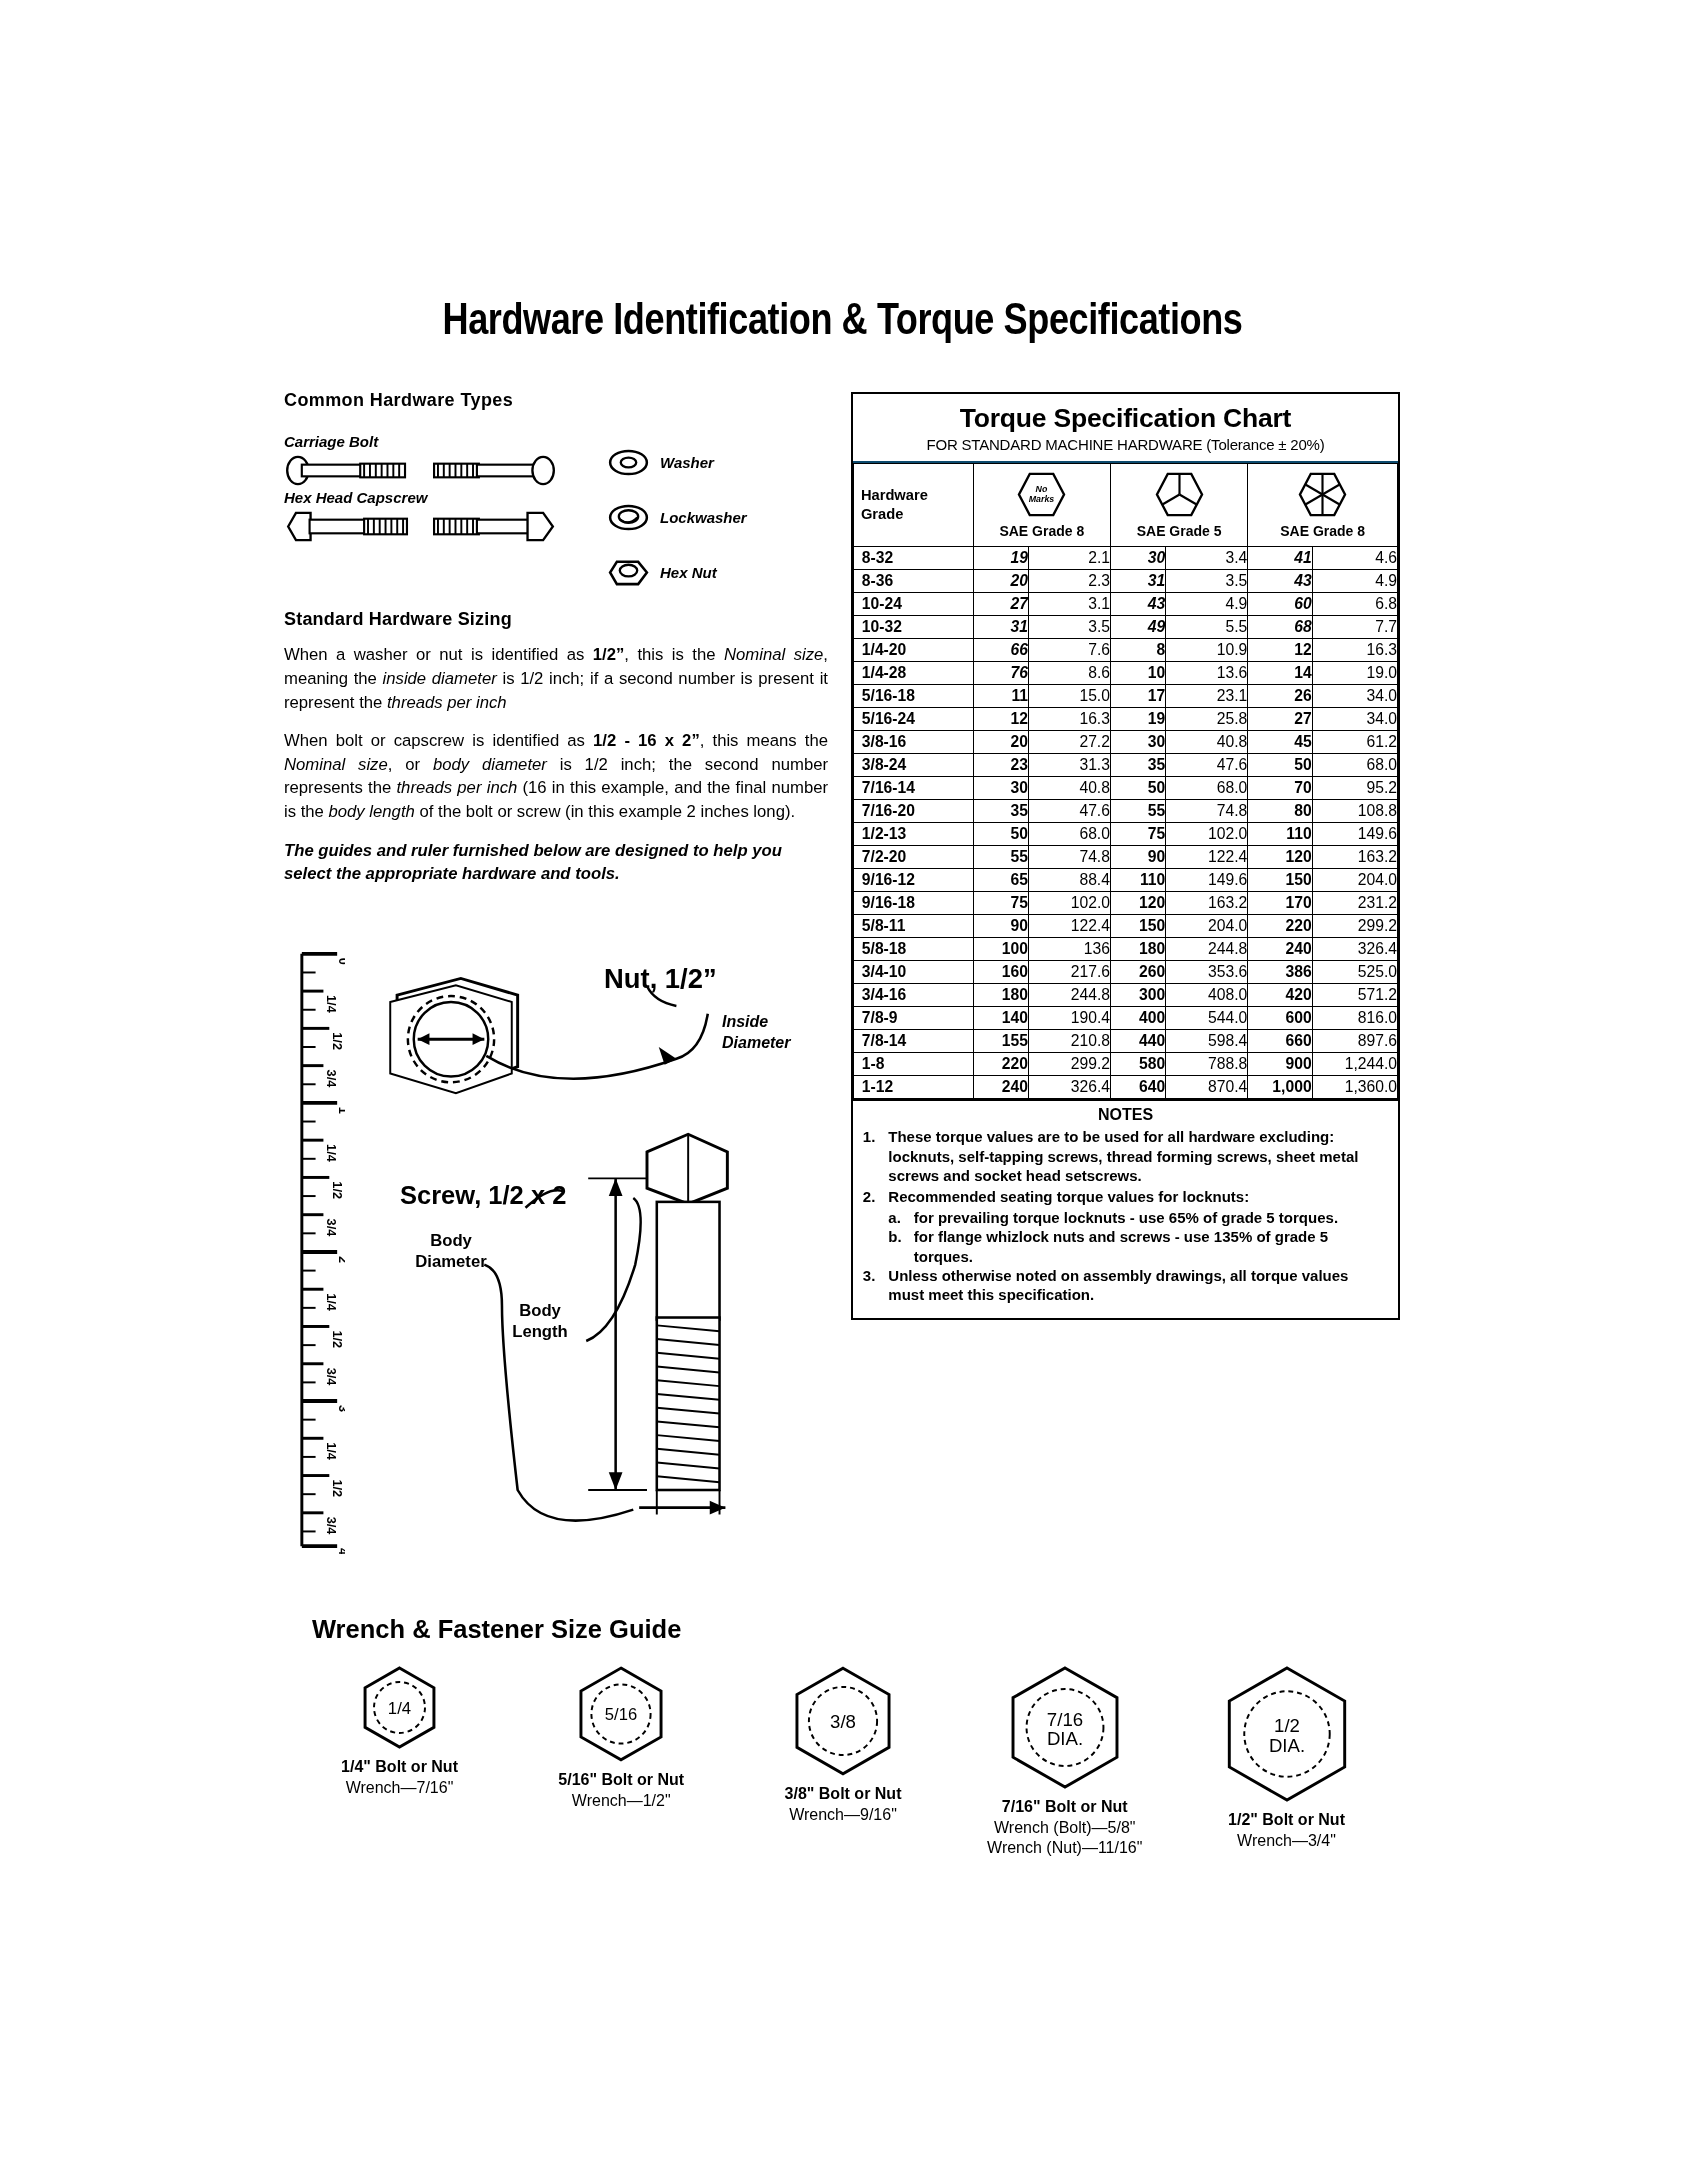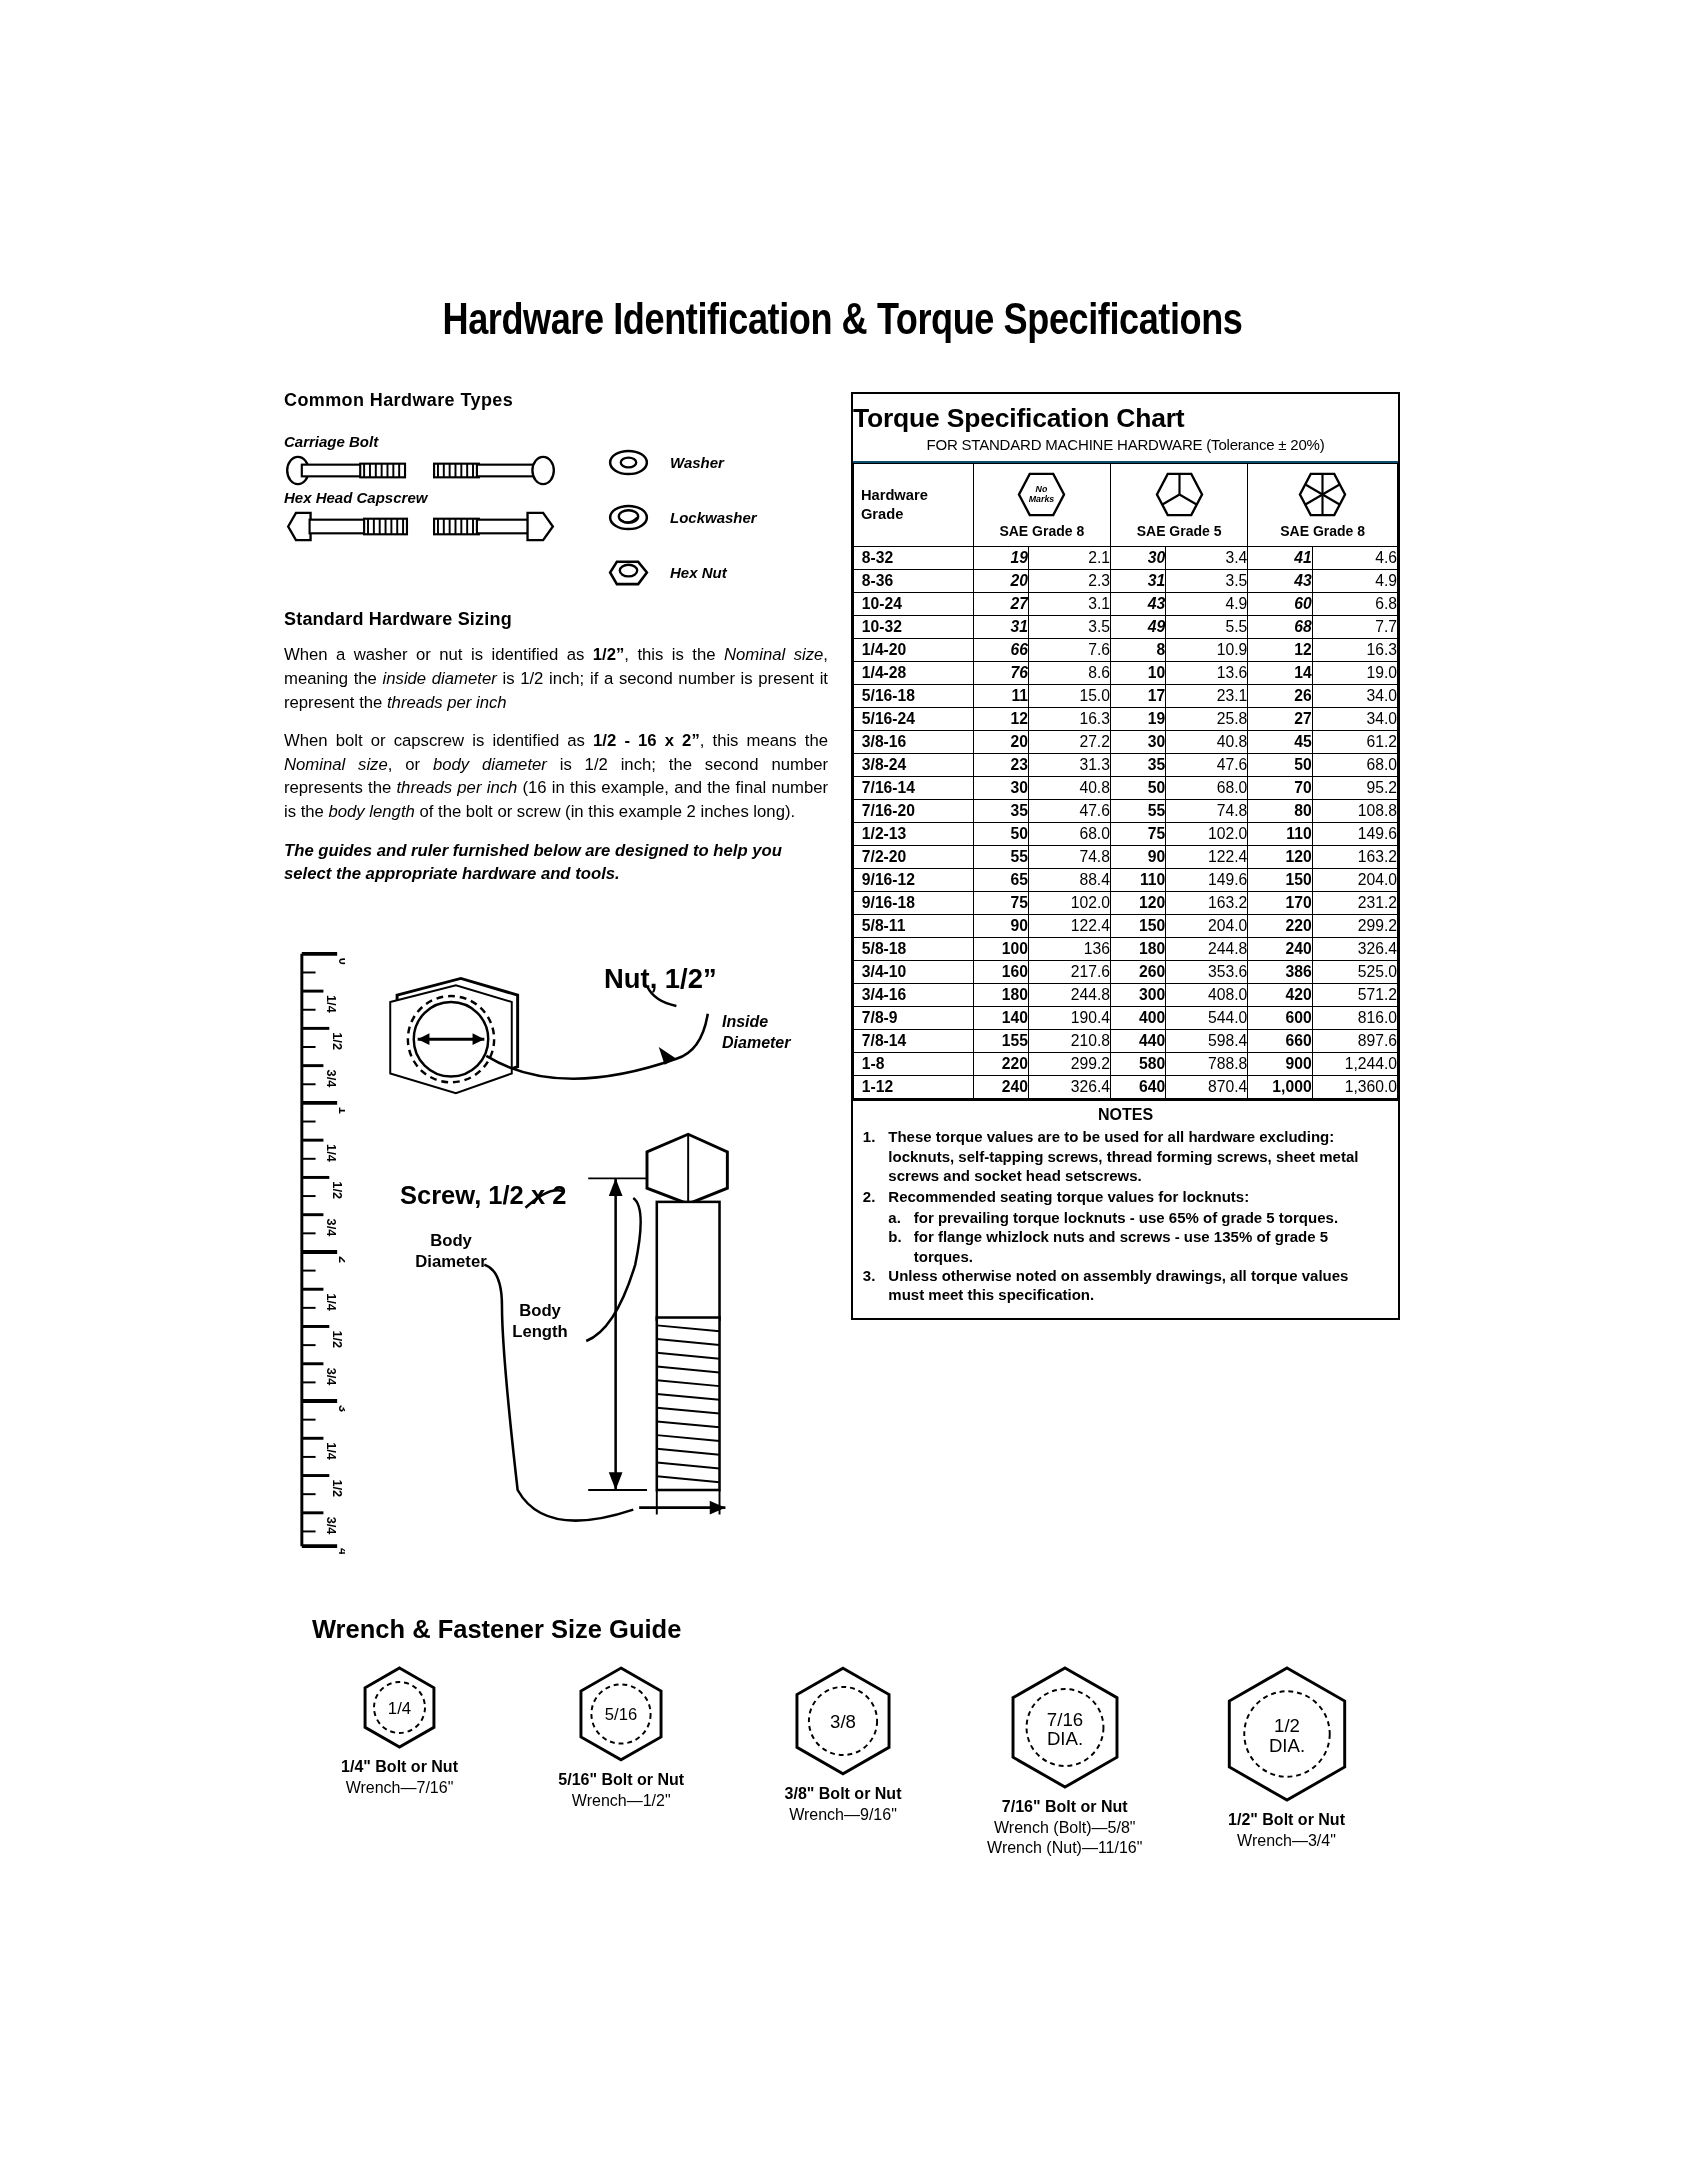--- a/index.html
+++ b/index.html
@@ -21,27 +21,27 @@
   .para{font-size:16.7px;line-height:1.42;margin:0 0 14.7px 0;text-align:justify;}
   .para i{font-style:italic;}
   .para b{font-weight:bold;}
   .guides{font-size:16.7px;line-height:1.42;font-weight:bold;font-style:italic;margin:3.9px 0 0 0;}
 
   
   .hw-area{position:relative;height:137px;margin-bottom:3.9px;}
   .hw-label{font-style:italic;font-weight:bold;font-size:15px;margin-bottom:2px;}
   .bolt-row{display:flex;align-items:center;gap:9.8px;}
   .icon-col{position:absolute;left:323px;top:2px;width:225px;}
-  .icon-row{display:flex;align-items:center;gap:20px;height:55px;}
+  .icon-row{display:flex;align-items:center;gap:10px;height:55px;}
   .icon-row .cap{font-style:italic;font-weight:bold;font-size:15px;}
 
   
   .chart{position:absolute;left:851px;top:392px;width:545px;
          border:2.9px solid #000;background:#fff;}
-  .chart-title{text-align:left;font-weight:bold;font-size:26.5px;
+  .chart-title{text-align:center;font-weight:bold;font-size:26.5px;
                padding:8.8px 0 2px 0;letter-spacing:-0.2px;}
   .chart-sub{text-align:center;font-size:15px;padding:0 0 7.8px 0;
              border-bottom:2px solid #0c4a6e;letter-spacing:-0.2px;}
   table.tq{border-collapse:collapse;width:100%;font-size:14.7px;}
   table.tq td,table.tq th{border:1px solid #000;padding:0;}
   .gradehead td{text-align:center;vertical-align:middle;height:82px;}
   .gradehead .gh-label{font-weight:bold;font-size:14.7px;text-align:left;
                        padding-left:6.9px;line-height:1.25;}
   .gname{font-weight:bold;font-size:14px;display:block;margin-top:1px;}
   .colhead td{font-weight:bold;text-align:center;font-size:14.7px;

